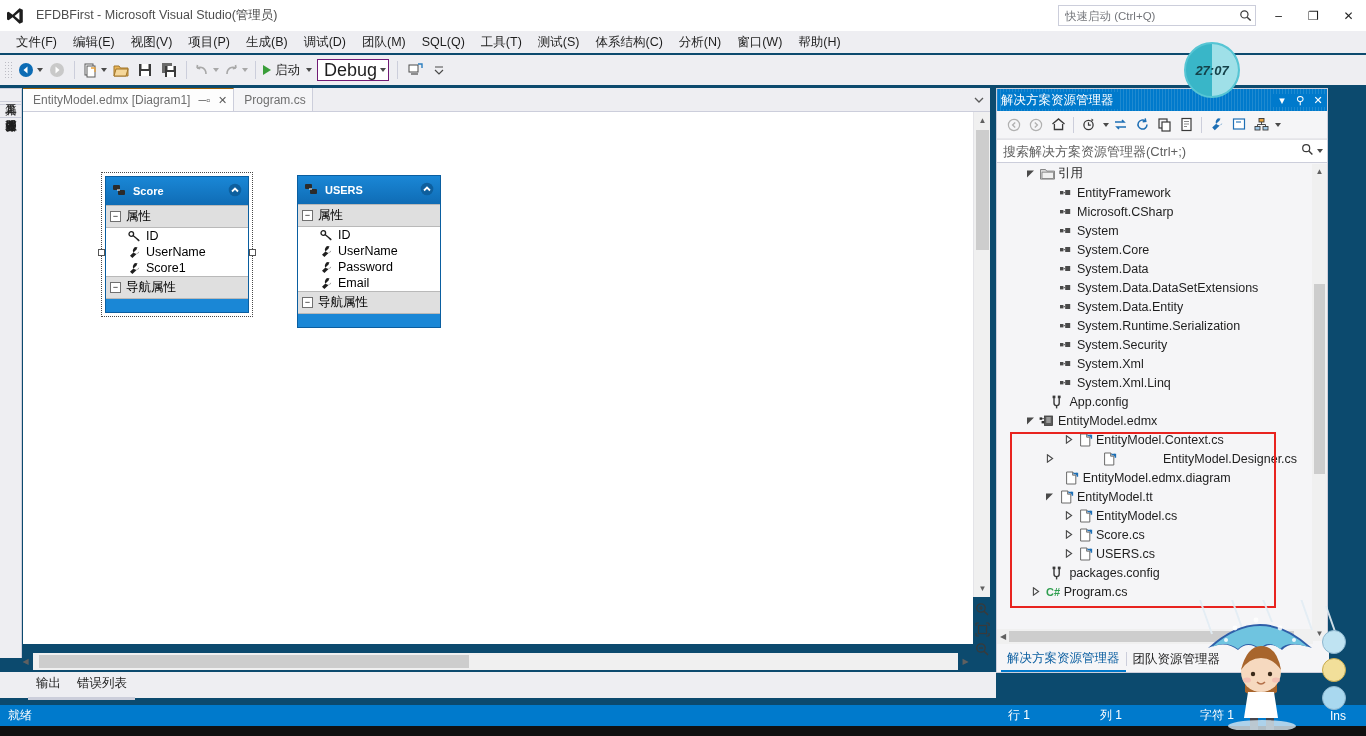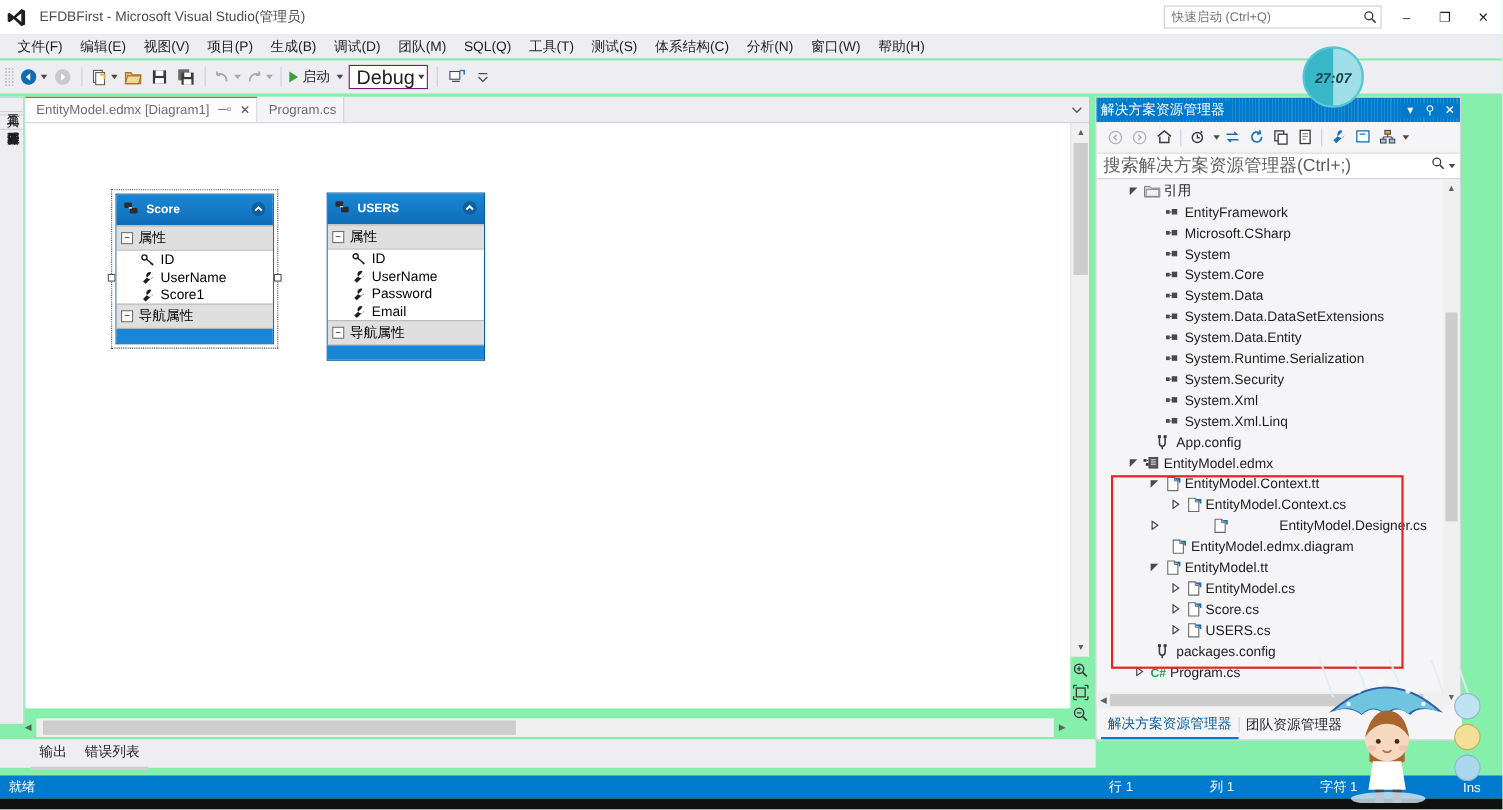--- a/index.html
+++ b/index.html
@@ -7,21 +7,21 @@
     margin: 0; padding: 0;
     width: 1366px; height: 736px;
     overflow: hidden;
     font-family: "Liberation Sans", "DejaVu Sans", sans-serif;
     background: #ffffff;
     -webkit-font-smoothing: antialiased;
   }
   #app {
     position: relative;
     width: 1366px; height: 736px;
-    background: #86efac;
+    background: #0c4a6e;
   }
 
   
   .titlebar {
     position: absolute; left: 0; top: 0; width: 1366px; height: 31px;
     background: #ffffff;
     display: flex; align-items: center;
   }
   .vs-logo {
     width: 30px; height: 31px;
@@ -218,21 +218,21 @@
     height: 28px; background: #f5f5f7; display: flex; align-items: center;
     padding-left: 6px; border-bottom: 1px solid #e8e8ec;
   }
   .se-tb { width: 22px; height: 22px; display: flex; align-items: center; justify-content: center; cursor: default; }
   .se-sep { width: 1px; height: 16px; background: #cccedb; margin: 0 4px; }
   .se-search {
     height: 24px; background: #fff; border-top: 1px solid #e4e4e8; border-bottom: 1px solid #cccedb;
     display: flex; align-items: center; padding: 0 4px;
   }
   .se-search input {
-    border: 0; outline: 0; flex: 1; font-size: 16px; color: #404040;
+    border: 0; outline: 0; flex: 1; font-size: 13px; color: #404040;
     font-family: "Liberation Sans", sans-serif; padding-left: 2px; background: transparent;
   }
   .se-search input::placeholder { color: #606060; }
   .se-tree {
     position: absolute; left: 0; top: 75px; width: 316px; height: 477px;
     background: #f5f5f7; overflow: hidden;
   }
   .tnode {
     display: flex; align-items: center; height: 19px;
     font-size: 12.5px; color: #1e1e1e; white-space: nowrap; cursor: default;
@@ -839,36 +839,20 @@
           <span class="ticon">
             <svg width="16" height="14" viewBox="0 0 16 14">
               <rect x="5.5" y="2" width="8" height="9.5" fill="#5a5a5a" stroke="#3a3a3a" stroke-width="0.8"></rect>
               <path d="M7.3 4 h4.4 M7.3 6 h4.4 M7.3 8 h4.4" stroke="#e8e8e8" stroke-width="0.9"></path>
               <rect x="0.6" y="3.4" width="2.6" height="2.4" fill="#2e2e2e"></rect>
               <rect x="2.6" y="7" width="2.6" height="2.4" fill="#2e2e2e"></rect>
               <path d="M3.2 4.6 h1.6" stroke="#2e2e2e" stroke-width="0.9"></path>
             </svg>
           </span>
           <span class="tlabel">EntityModel.edmx</span>
-        </div>
-        <div class="tnode" style="padding-left: 44px;">
-          <span class="tw">
-            <svg width="9" height="9" viewBox="0 0 9 9">
-              <path d="M1 1.5 L8 1.5 L1 8.5 Z" fill="#4a4a4a"></path>
-            </svg>
-          </span>
-          <span class="ticon">
-            <svg width="15" height="14" viewBox="0 0 15 14">
-              <path d="M2.6 1 h6 l3.2 3.2 V13 H2.6 Z" fill="#ffffff" stroke="#6a6a6a" stroke-width="1"></path>
-              <path d="M8.6 1 v3.2 h3.2" fill="#dcdcdc" stroke="#6a6a6a" stroke-width="0.9"></path>
-              <path d="M9.4 2.4 h4 v3.4" fill="none" stroke="#1e6fb5" stroke-width="1.5"></path>
-              <path d="M12 1.4 l2 1.5 -2 1.5" fill="#1e6fb5"></path>
-            </svg>
-          </span>
-          <span class="tlabel">EntityModel.Context.tt</span>
         </div>
         <div class="tnode" style="padding-left: 63px;">
           <span class="tw">
             <svg width="9" height="9" viewBox="0 0 9 9">
               <path d="M2.4 0.8 L7.6 4.5 L2.4 8.2 Z" fill="none" stroke="#4a4a4a" stroke-width="1.1"></path>
             </svg>
           </span>
           <span class="ticon">
             <svg width="15" height="14" viewBox="0 0 15 14">
               <path d="M2.6 1 h6 l3.2 3.2 V13 H2.6 Z" fill="#ffffff" stroke="#6a6a6a" stroke-width="1"></path>

